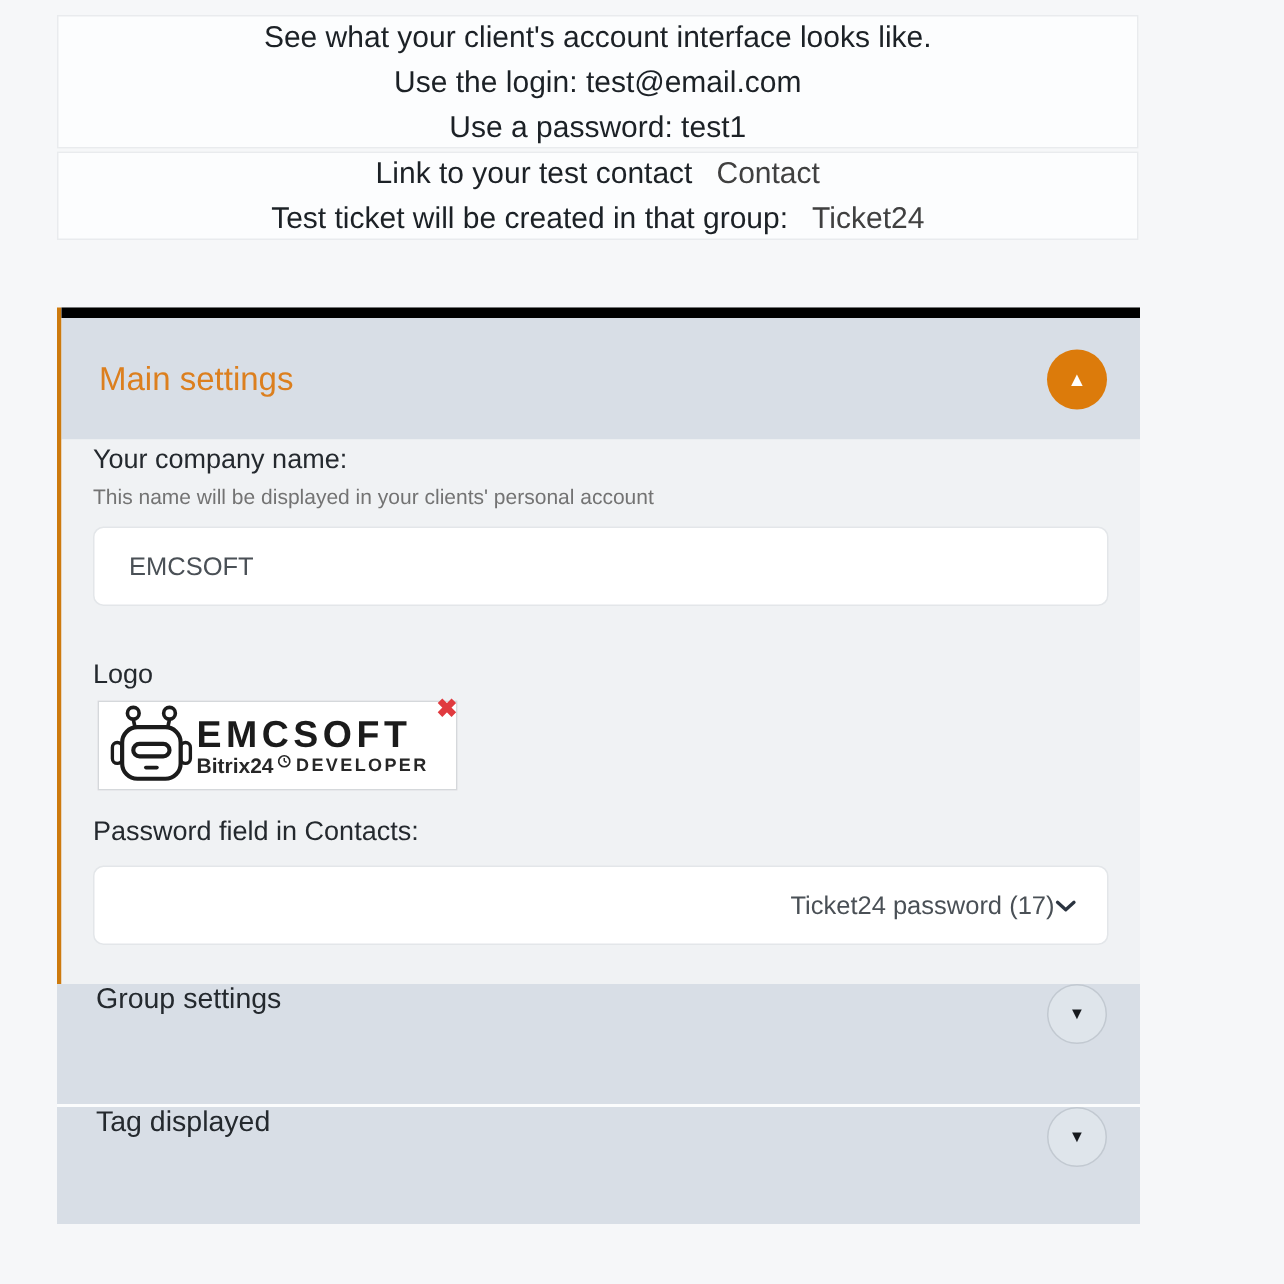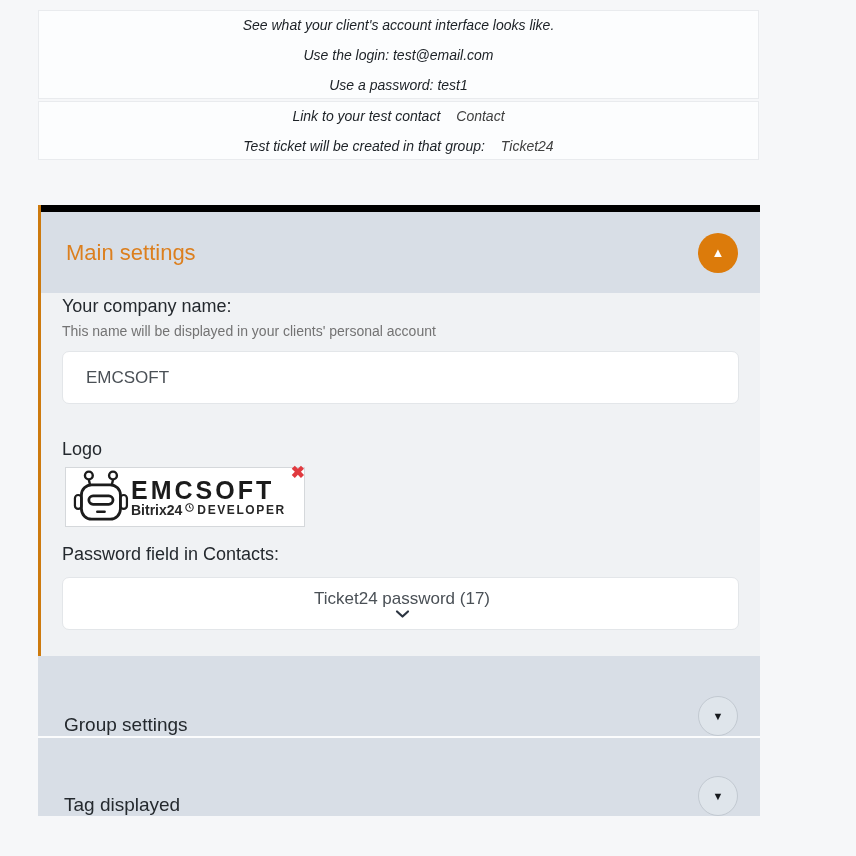--- a/index.html
+++ b/index.html
@@ -17,22 +17,22 @@
   .info-box {
     position: absolute; left: 38px; width: 721px;
     background: #fcfdfe;
     border: 1px solid #e9ebee;
     display: flex; flex-direction: column;
     justify-content: center; align-items: center;
   }
   .box1 { top: 10px; height: 89px; }
   .box2 { top: 101px; height: 59px; }
   .info-line {
-    font-size: 14px; line-height: 30px; color: #1c2126;
-    display: flex; align-items: baseline; font-style: italic;
+    font-size: 20px; line-height: 30px; color: #1c2126;
+    display: flex; align-items: baseline;
   }
   .info-link { color: #404040; text-decoration: none; margin-left: 16px; cursor: pointer; }
 
   
   .accordion { position: absolute; left: 38px; top: 205px; width: 722px; }
   .main-panel { border-left: 3px solid #cd7a0e; }
 
   .main-header {
     height: 88px; background: #d8dee6;
     border-top: 7px solid #000000;
@@ -58,22 +58,22 @@
   .field-helper { font-size: 14px; color: #737373; line-height: 20px; margin-top: 2px; }
 
   .text-input, .select-box {
     margin-top: 10px; width: 100%; height: 53px;
     background: #ffffff; border: 1px solid #e3e6e9; border-radius: 7px;
     font-size: 17px; color: #4a5056;
     font-family: "Liberation Sans", sans-serif;
   }
   .text-input { padding: 0 23px; outline: none; }
   .select-box {
-    display: flex; align-items: center; justify-content: center;
-    padding: 0 20px 0 23px; cursor: pointer; flex-direction: column;
+    display: flex; align-items: center; justify-content: flex-end;
+    padding: 0 20px 0 23px; cursor: pointer;
   }
 
   .logo-label { margin-top: 32px; }
   .logo-box {
     margin-top: 5px; margin-left: 3px;
     width: 240px; height: 60px;
     background: #ffffff; border: 1px solid #d5d8db;
     position: relative;
     display: flex; align-items: center;
     padding: 0 4px 0 5px;
@@ -93,21 +93,21 @@
   .remove-x {
     position: absolute; top: -4px; right: -1px;
     color: #e03a3f; font-size: 17px; font-weight: bold; line-height: 1;
     cursor: pointer;
   }
 
   .pw-label { margin-top: 14px; }
 
   .sub-header {
     height: 80px; background: #d8dee6;
-    display: flex; align-items: flex-end;
+    display: flex; align-items: flex-start;
     padding: 0 22px 0 26px; cursor: pointer;
   }
   .sub-header.tag { height: 78px; }
   .sub-title { margin: 0; font-size: 19px; font-weight: 400; color: #24292e; }
   .divider { height: 2px; background: #fbfcfd; }
 
   .chev { display: flex; }
 </style>
 </head>
 <body>

